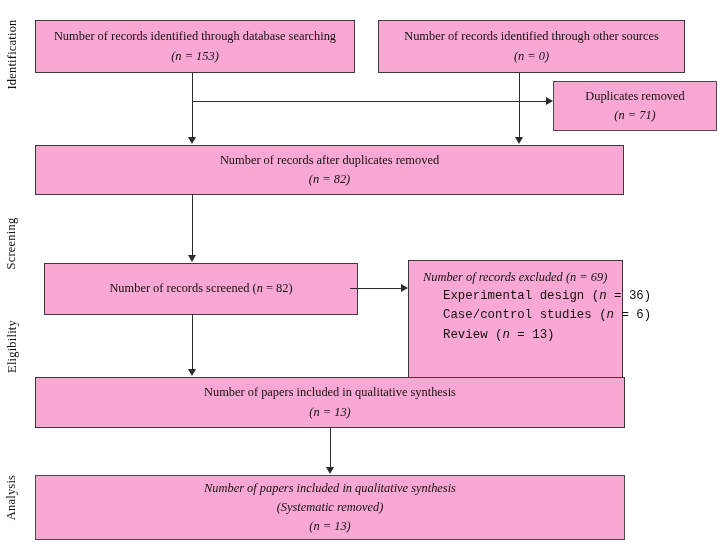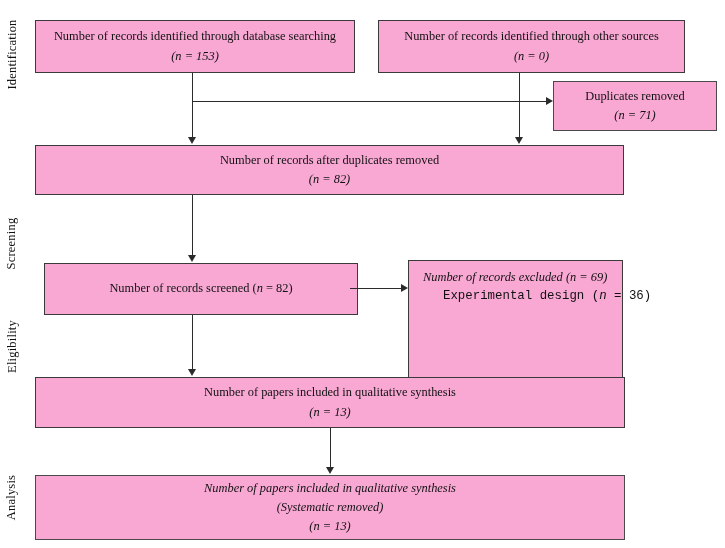--- a/index.html
+++ b/index.html
@@ -127,20 +127,22 @@
     <span class="line nvar">(<i>n</i> = 82)</span>
   </div>
 
   <div class="box" style="left:44px; top:263px; width:314px; height:52px;">
     <span class="line">Number of records screened (<i>n</i> = 82)</span>
   </div>
 
   <div class="box left-align" style="left:408px; top:228px; width:215px; height:122px; justify-content:flex-start;margin-top:32px;">
     <span class="line ital">Number of records excluded (<i>n</i> = 69)</span>
     <span class="line indent">Experimental design (<i>n</i> = 36)</span>
+    <span class="line indent">Case/control studies (<i>n</i> = 6)</span>
+    <span class="line indent">Review (<i>n</i> = 13)</span>
   </div>
 
   <div class="box" style="left:35px; top:377px; width:590px; height:51px;">
     <span class="line">Number of papers included in qualitative synthesis</span>
     <span class="line nvar">(<i>n</i> = 13)</span>
   </div>
 
   <div class="box thick" style="left:35px; top:475px; width:590px; height:65px;">
     <span class="line ital">Number of papers included in qualitative synthesis</span>
     <span class="line ital">(Systematic removed)</span>

